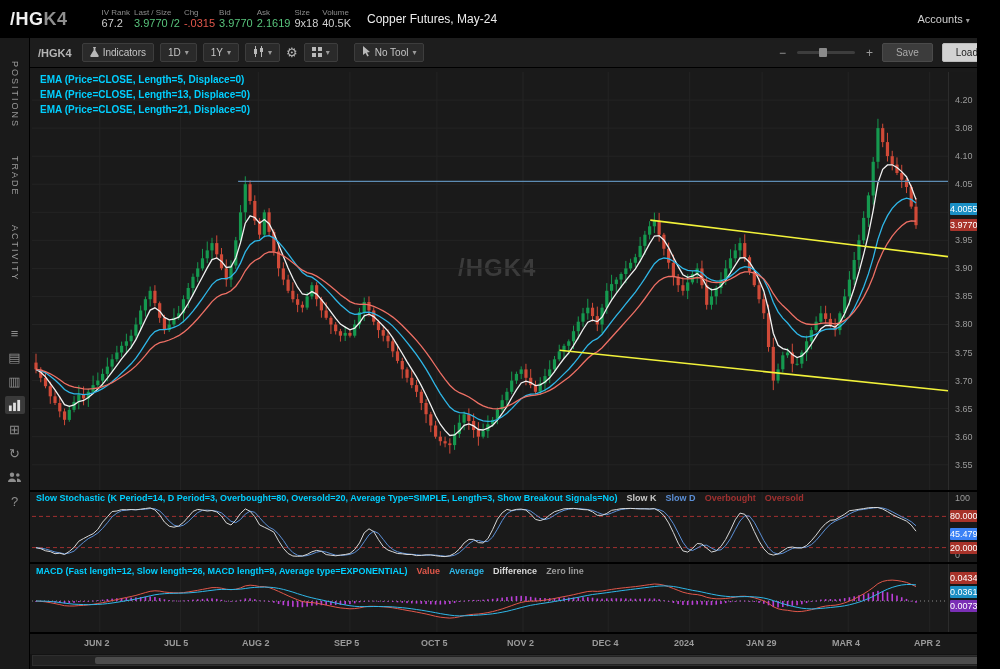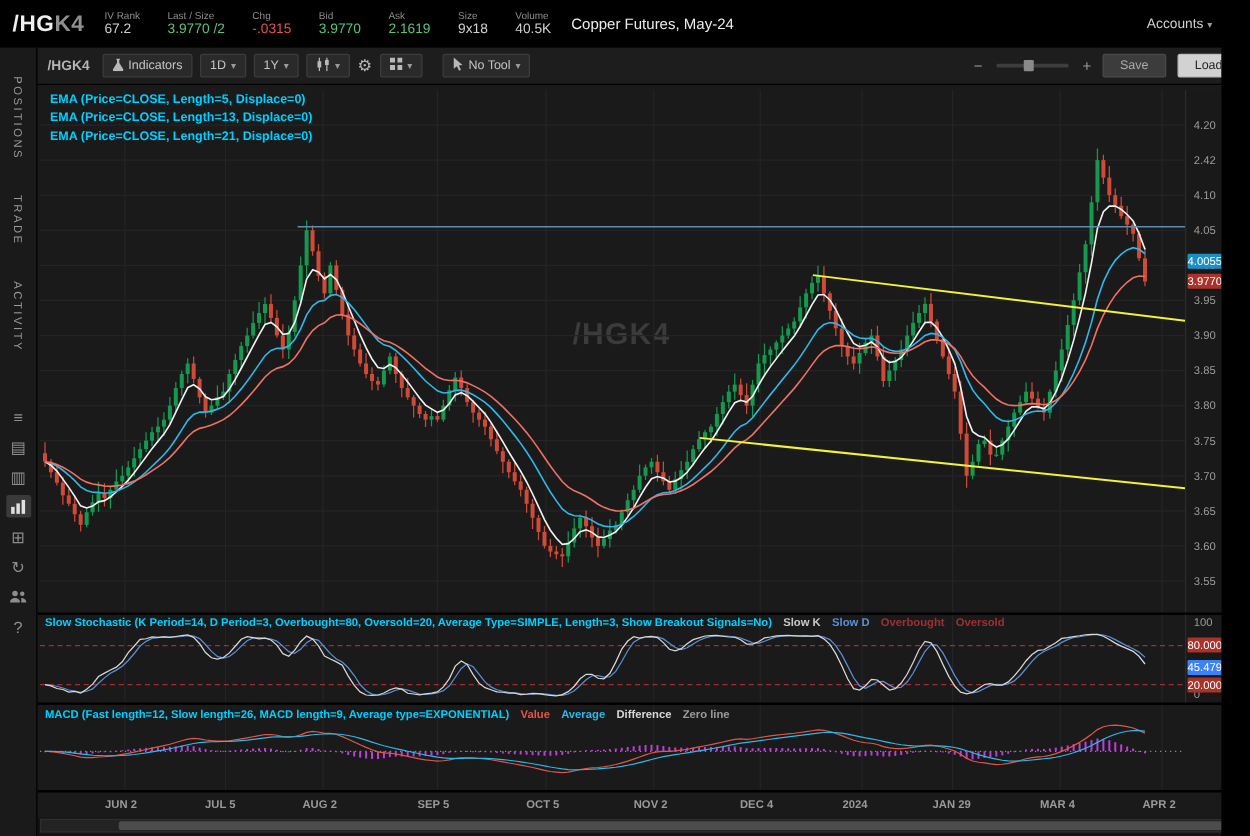--- a/index.html
+++ b/index.html
@@ -5,21 +5,21 @@
   *{margin:0;padding:0;box-sizing:border-box}
   html,body{background:#000}
   body{font-family:"Liberation Sans",sans-serif}
   .app{position:relative;width:977px;height:669px;background:#131313;overflow:hidden}
 
   
   .topbar{position:absolute;left:0;top:0;width:1000px;height:38px;background:#000;
     display:flex;align-items:center;gap:16px;padding:0 10px;z-index:10}
   .symbol{font-size:18px;font-weight:bold;letter-spacing:.5px;white-space:nowrap}
   .sym-root{color:#f0f0f0}.sym-suffix{color:#8f8f8f}
-  .quote-fields{display:flex;gap:22px;margin-left:0}
+  .quote-fields{display:flex;gap:4px;margin-left:18px}
   .qfield{display:flex;flex-direction:column;line-height:1.2;white-space:nowrap}
   .qlabel{font-size:8px;color:#8c8c8c}
   .qvalue{font-size:11px}
   .desc{font-size:12px;color:#ececec;white-space:nowrap}
   .topbar-right{margin-left:auto;display:flex;align-items:center;gap:12px;font-size:11px;color:#cfcfcf}
   .caret{font-size:8px;color:#9a9a9a}
   .close-x{font-size:14px;color:#cfcfcf;cursor:pointer}
 
   
   .sidebar{position:absolute;left:0;top:38px;width:30px;height:631px;background:#1a1a1a;
@@ -618,21 +618,21 @@
         <line x1="527.6" y1="278.3" x2="916.0" y2="318.7" stroke="#f2f23a" stroke-width="1.6"></line>
       </svg>
     </div>
   <div class="study-labels">
       <div class="study-label" style="color:#00cfff">EMA (Price=CLOSE, Length=5, Displace=0)</div>
       <div class="study-label" style="color:#00cfff">EMA (Price=CLOSE, Length=13, Displace=0)</div>
       <div class="study-label" style="color:#00cfff">EMA (Price=CLOSE, Length=21, Displace=0)</div>
     </div>
   <div class="axis-col" id="axis-main">
       <div class="axis-label" style="top:23px">4.20</div>
-      <div class="axis-label" style="top:51px">2.42</div>
+      <div class="axis-label" style="top:51px">3.08</div>
       <div class="axis-label" style="top:79px">4.10</div>
       <div class="axis-label" style="top:107px">4.05</div>
       <div class="axis-label" style="top:135px">4.00</div>
       <div class="axis-label" style="top:163px">3.95</div>
       <div class="axis-label" style="top:191px">3.90</div>
       <div class="axis-label" style="top:219px">3.85</div>
       <div class="axis-label" style="top:247px">3.80</div>
       <div class="axis-label" style="top:276px">3.75</div>
       <div class="axis-label" style="top:304px">3.70</div>
       <div class="axis-label" style="top:332px">3.65</div>
@@ -884,20 +884,25 @@
         <polyline fill="none" stroke="#2fb7e8" points="4.0,37.0 8.8,37.1 13.5,37.2 18.3,37.5 23.0,37.9 27.8,38.5 32.5,39.1 37.3,39.7 42.1,40.2 46.8,40.4 51.6,40.6 56.3,40.7 61.1,40.6 65.8,40.4 70.6,40.1 75.4,39.6 80.1,39.0 84.9,38.3 89.6,37.5 94.4,36.7 99.1,35.9 103.9,35.0 108.6,34.0 113.4,32.9 118.2,31.8 122.9,30.8 127.7,30.1 132.4,29.7 137.2,29.4 141.9,29.3 146.7,29.2 151.5,29.1 156.2,28.9 161.0,28.5 165.7,28.1 170.5,27.5 175.2,26.9 180.0,26.3 184.8,25.7 189.5,25.4 194.3,25.4 199.0,25.5 203.8,25.4 208.5,25.1 213.3,24.5 218.1,23.8 222.8,23.4 227.6,23.2 232.3,23.1 237.1,23.2 241.8,23.6 246.6,24.4 251.4,25.4 256.1,26.7 260.9,28.1 265.6,29.7 270.4,31.2 275.1,32.6 279.9,33.8 284.6,34.9 289.4,35.9 294.2,37.0 298.9,38.0 303.7,39.0 308.4,40.0 313.2,40.9 317.9,41.7 322.7,42.3 327.5,42.6 332.2,42.6 337.0,42.6 341.7,42.5 346.5,42.5 351.2,42.6 356.0,42.7 360.8,42.9 365.5,43.3 370.3,43.7 375.0,44.2 379.8,44.8 384.5,45.5 389.3,46.2 394.1,47.0 398.8,47.8 403.6,48.7 408.3,49.6 413.1,50.4 417.8,51.1 422.6,51.7 427.4,51.9 432.1,51.8 436.9,51.6 441.6,51.4 446.4,51.1 451.1,50.7 455.9,50.3 460.6,49.8 465.4,49.1 470.2,48.2 474.9,47.3 479.7,46.1 484.4,44.9 489.2,43.6 493.9,42.4 498.7,41.3 503.5,40.5 508.2,39.7 513.0,39.0 517.7,38.3 522.5,37.5 527.2,36.7 532.0,35.9 536.8,35.0 541.5,34.2 546.3,33.3 551.0,32.3 555.8,31.4 560.5,30.5 565.3,29.9 570.1,29.3 574.8,28.7 579.6,28.0 584.3,27.4 589.1,26.7 593.8,26.1 598.6,25.5 603.4,24.9 608.1,24.3 612.9,23.7 617.6,23.1 622.4,22.5 627.1,22.0 631.9,21.9 636.6,22.0 641.4,22.5 646.2,23.3 650.9,24.3 655.7,25.3 660.4,26.3 665.2,27.1 669.9,28.0 674.7,29.1 679.5,30.1 684.2,31.0 689.0,31.8 693.7,32.3 698.5,32.7 703.2,32.8 708.0,32.7 712.8,32.6 717.5,32.6 722.3,32.9 727.0,33.3 731.8,34.0 736.5,35.1 741.3,36.6 746.1,38.2 750.8,39.7 755.6,41.1 760.3,42.3 765.1,43.3 769.8,44.2 774.6,44.7 779.4,44.9 784.1,44.8 788.9,44.4 793.6,44.0 798.4,43.5 803.1,43.0 807.9,42.5 812.6,41.8 817.4,40.8 822.2,39.6 826.9,38.2 831.7,36.5 836.4,34.6 841.2,32.4 845.9,29.9 850.7,27.4 855.5,25.2 860.2,23.4 865.0,22.0 869.7,21.0 874.5,20.5 879.2,20.5 884.0,20.9"></polyline>
       </svg>
     </div>
   <div class="panel-label-row" id="macd-row">
       <span class="param-label" style="color:#00cfff">MACD (Fast length=12, Slow length=26, MACD length=9, Average type=EXPONENTIAL)</span>
       <span class="legend-item" style="color:#e0574a">Value</span>
       <span class="legend-item" style="color:#2fb7e8">Average</span>
       <span class="legend-item" style="color:#d8d8d8">Difference</span>
       <span class="legend-item" style="color:#9a9a9a">Zero line</span>
     </div>
+  <div class="axis-col" id="axis-macd">
+      <div class="badge" style="top:8px;background:#a8332a">0.0434</div>
+      <div class="badge" style="top:22px;background:#1b8fc4">0.0361</div>
+      <div class="badge" style="top:36px;background:#7a2fb5">0.0073</div>
+    </div>
 
   <div class="divider" style="top:632px"></div>
 
   <div class="x-axis">
       <div class="x-label" style="left:52px">JUN 2</div>
       <div class="x-label" style="left:132px">JUL 5</div>
       <div class="x-label" style="left:210px">AUG 2</div>
       <div class="x-label" style="left:302px">SEP 5</div>
       <div class="x-label" style="left:389px">OCT 5</div>
       <div class="x-label" style="left:475px">NOV 2</div>

